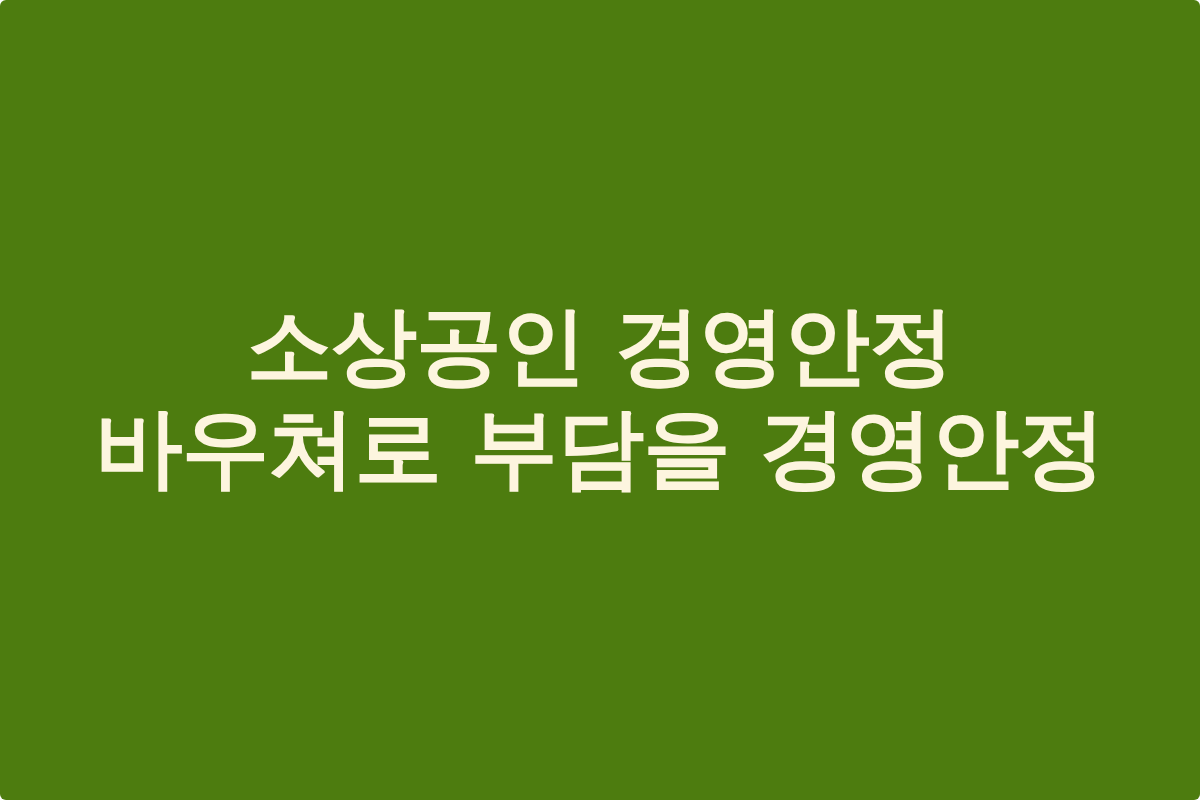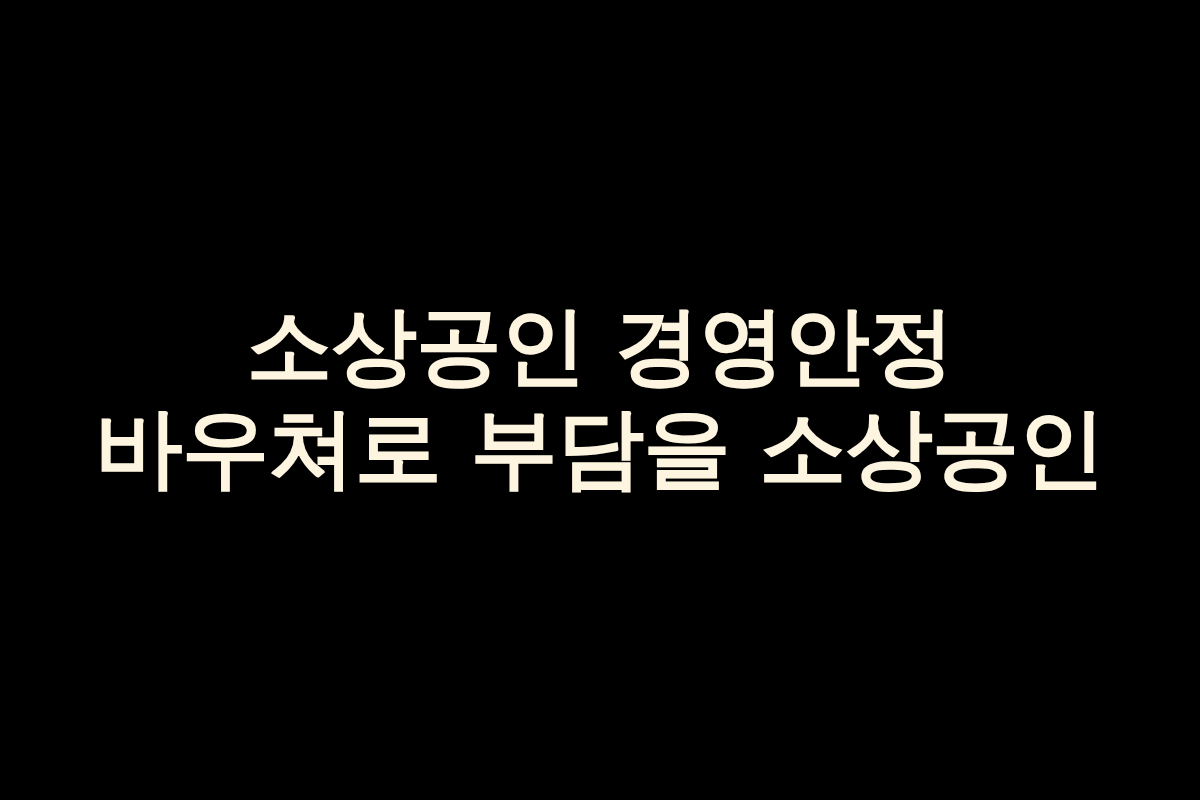--- a/index.html
+++ b/index.html
@@ -58,23 +58,23 @@
   }
 
   
   .headline-line-2 {
     font-size: 92px;
   }
 </style>
 </head>
 <body>
 
-<div id="banner" style="background: #000000;">
+<div id="banner" style="background: #4d7c0f; border-radius: 6px;">
 
   <div class="headline-block">
 
     <span class="headline-line headline-line-1" style="color: rgb(253, 245, 223); font-size: 85.7994px;">소상공인 경영안정</span>
 
-    <span class="headline-line headline-line-2" style="color: rgb(253, 245, 223); font-size: 87.4815px;">바우쳐로 부담을 소상공인</span>
+    <span class="headline-line headline-line-2" style="color: rgb(253, 245, 223); font-size: 87.4815px;">바우쳐로 부담을 경영안정</span>
 
   </div>
 
 </div>
 
 </body></html>

